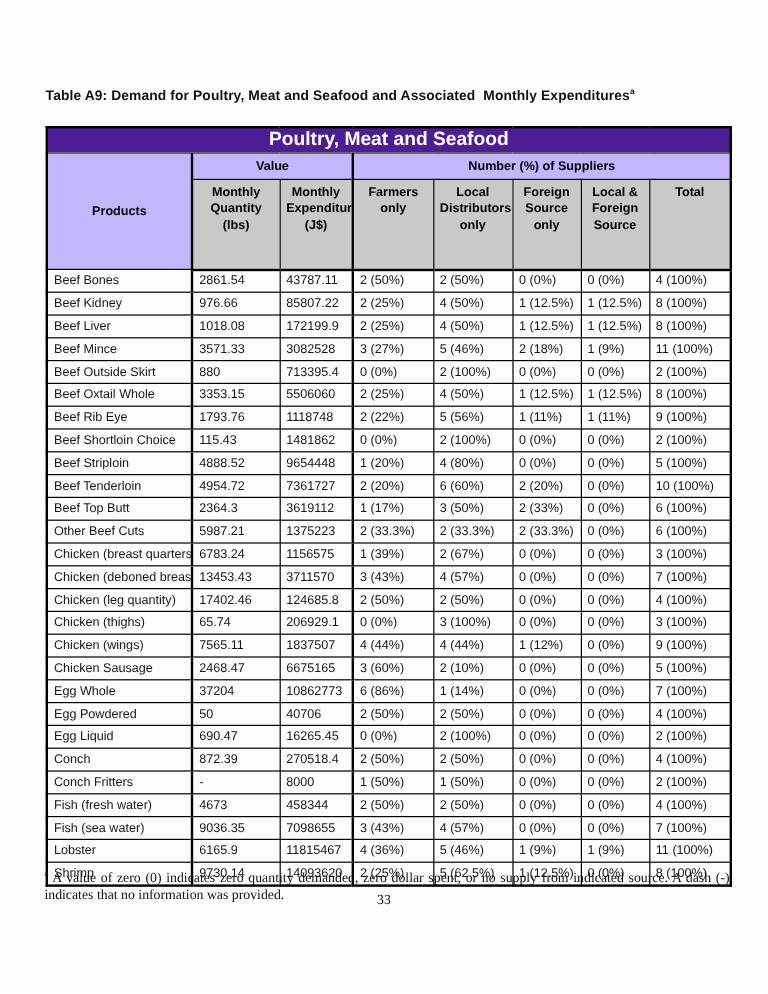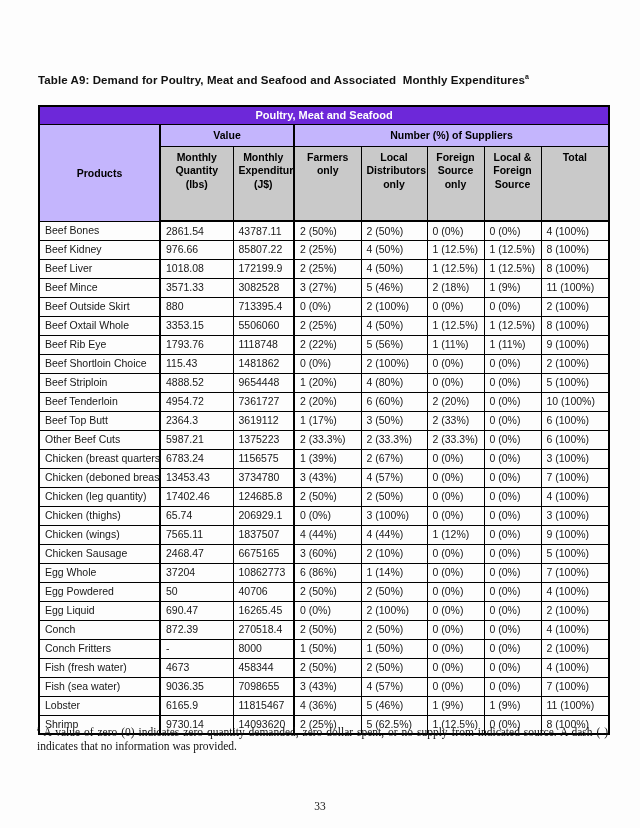--- a/index.html
+++ b/index.html
@@ -26,22 +26,22 @@
     border:1px solid #000;
     padding:0 5px;
     overflow:hidden;white-space:nowrap;
     box-sizing:border-box;
     font-weight:normal;
     vertical-align:middle;
     text-align:left;
   }
   table.demand{border:2px solid #000;}
   tr.banner-row th{
-    background:#6d28d9;color:#fff;
-    text-align:center;font-weight:bold;font-size:11px;
+    background:#4c1d95;color:#fff;
+    text-align:center;font-weight:bold;font-size:16px;
     height:18px;padding:1px 4px;
   }
   tr.group-row th{
     background:#c4b5fd;color:#000;
     text-align:center;font-weight:bold;
     height:22px;
   }
   th.products-head{
     background:#c9c9c9;text-align:center;font-weight:bold;
     vertical-align:top;padding-top:5px;
@@ -57,21 +57,21 @@
   .sep-left{border-left-width:2px !important;}
   tbody td{height:19px;line-height:1;}
   .footnote{
     position:absolute;left:37px;top:726px;width:571px;
     font-family:"Liberation Serif",serif;
     font-size:11.5px;line-height:1.18;
     text-align:justify;color:#111;
   }
   .footnote sup{font-size:7.5px;vertical-align:super;line-height:0;}
   .page-number{
-    position:absolute;left:0;top:800px;width:640px;
+    position:absolute;left:0;top:744px;width:640px;
     text-align:center;
     font-family:"Liberation Serif",serif;
     font-size:11.5px;color:#111;
   }
 </style>
 </head>
 <body>
 
 <div class="page">
 
@@ -245,21 +245,21 @@
           <td>1156575</td>
           <td class="sep-left">1 (39%)</td>
           <td>2 (67%)</td>
           <td>0 (0%)</td>
           <td>0 (0%)</td>
           <td>3 (100%)</td>
         </tr>
         <tr>
           <td>Chicken (deboned breast)</td>
           <td class="sep-left">13453.43</td>
-          <td>3734780</td>
+          <td>3711570</td>
           <td class="sep-left">3 (43%)</td>
           <td>4 (57%)</td>
           <td>0 (0%)</td>
           <td>0 (0%)</td>
           <td>7 (100%)</td>
         </tr>
         <tr>
           <td>Chicken (leg quantity)</td>
           <td class="sep-left">17402.46</td>
           <td>124685.8</td>

